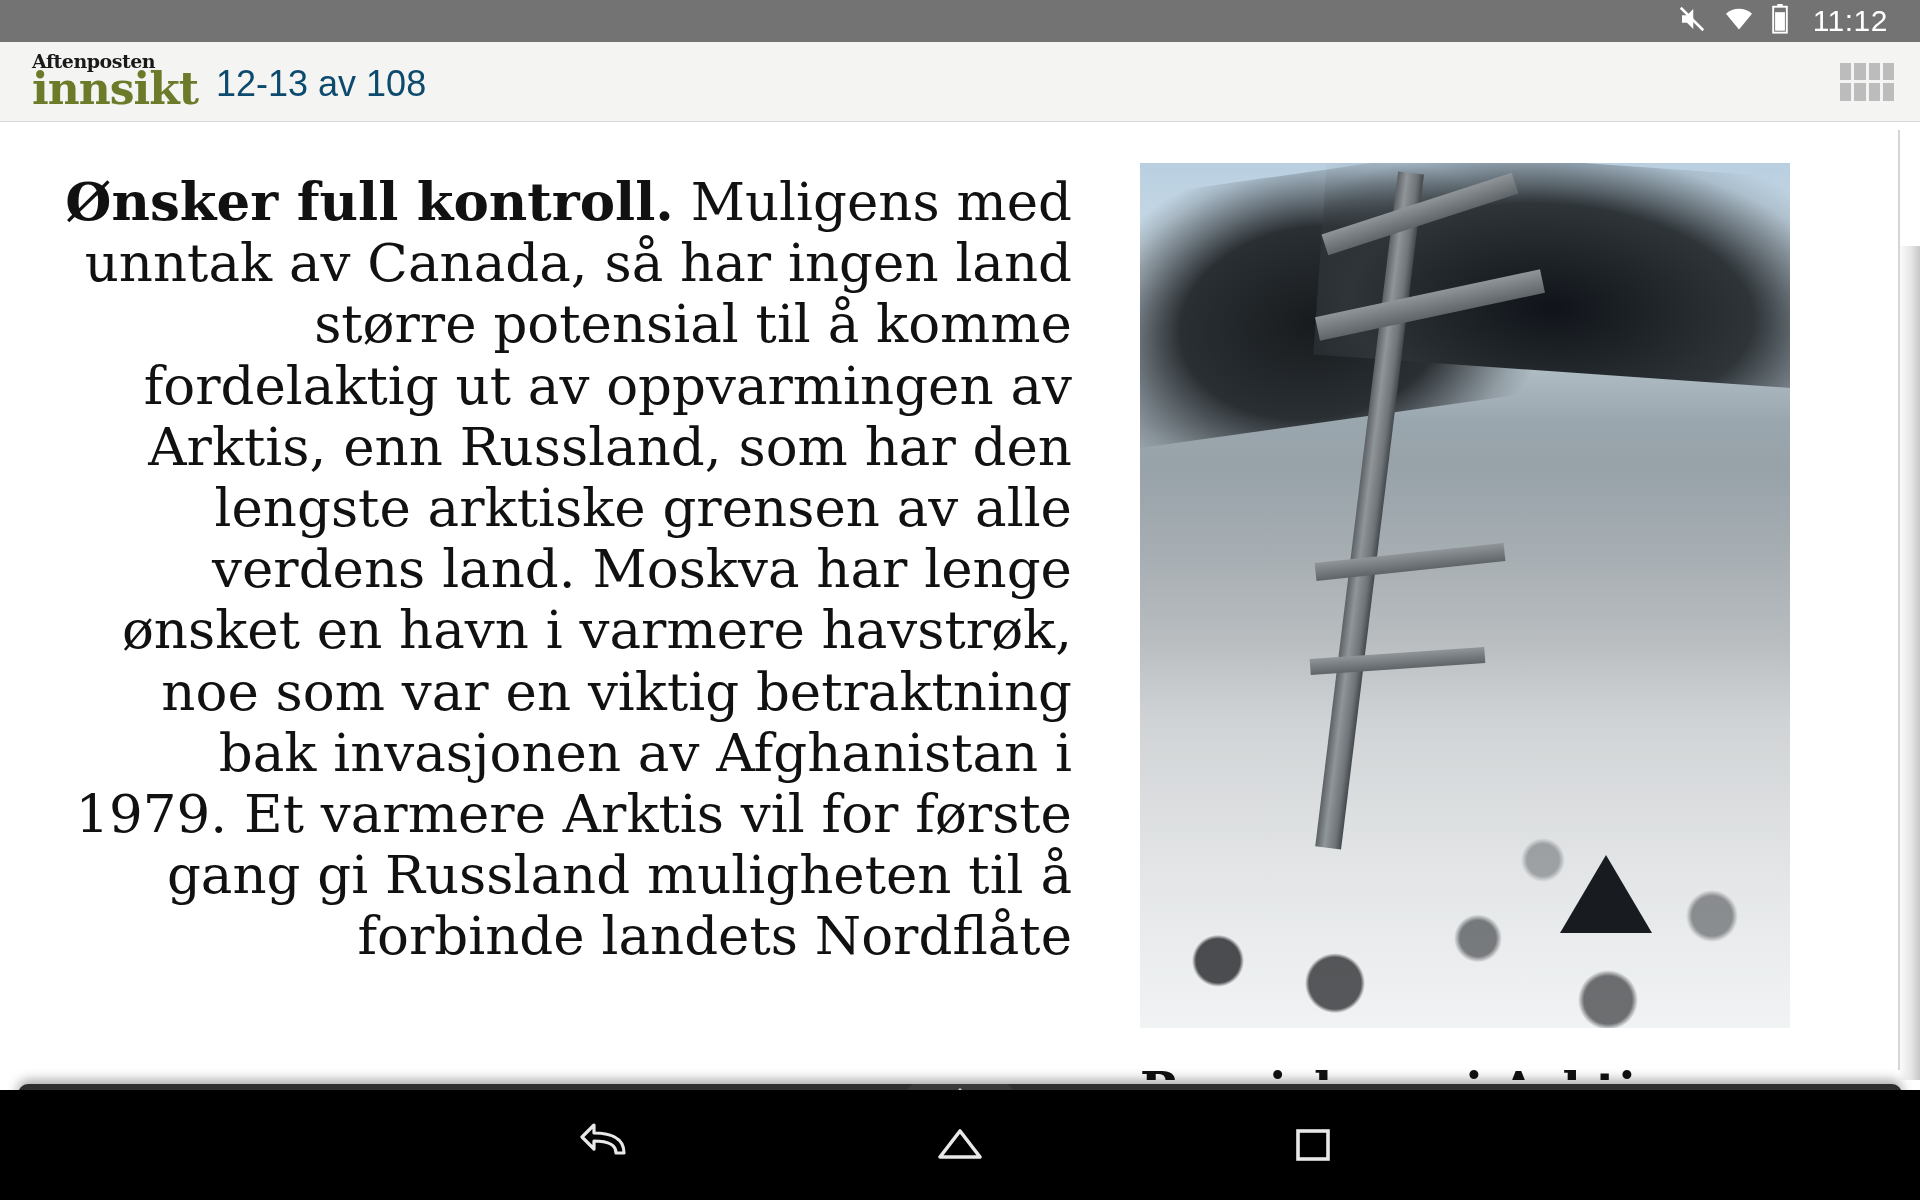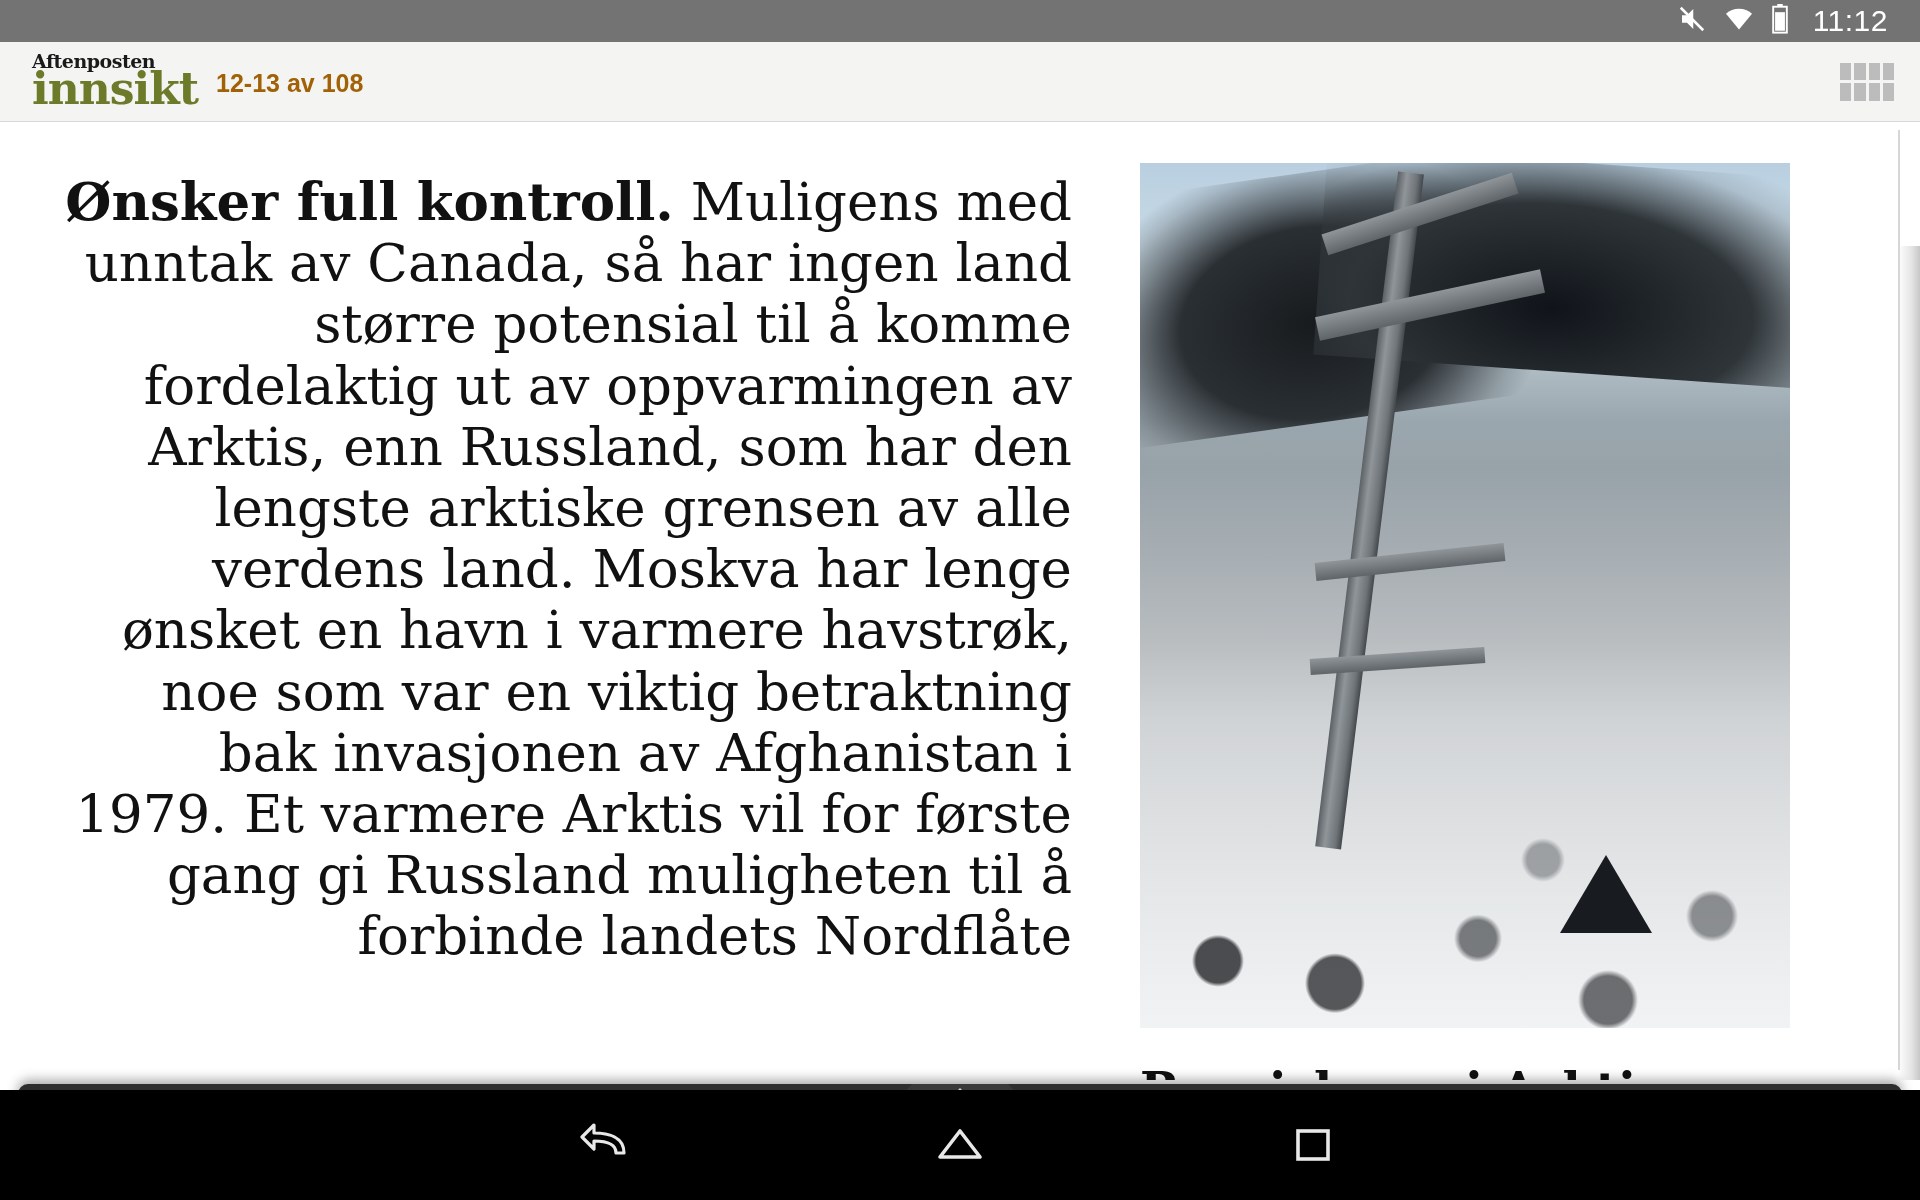--- a/index.html
+++ b/index.html
@@ -75,23 +75,23 @@
   }
   .brand-main {
     font-family: "DejaVu Serif", serif;
     font-size: 44px;
     font-weight: bold;
     color: #6b7b2a;
     letter-spacing: -1px;
     margin-top: -4px;
   }
   .page-indicator {
-    font-size: 25px;
-    font-weight: bold;
-    color: #a16207;
+    font-size: 36px;
+    font-weight: normal;
+    color: #0c4a6e;
     margin-left: 18px;
     margin-top: 4px;
   }
   .grid-button {
     position: absolute;
     right: 26px;
     top: 50%;
     transform: translateY(-50%);
     width: 54px;
     height: 38px;

